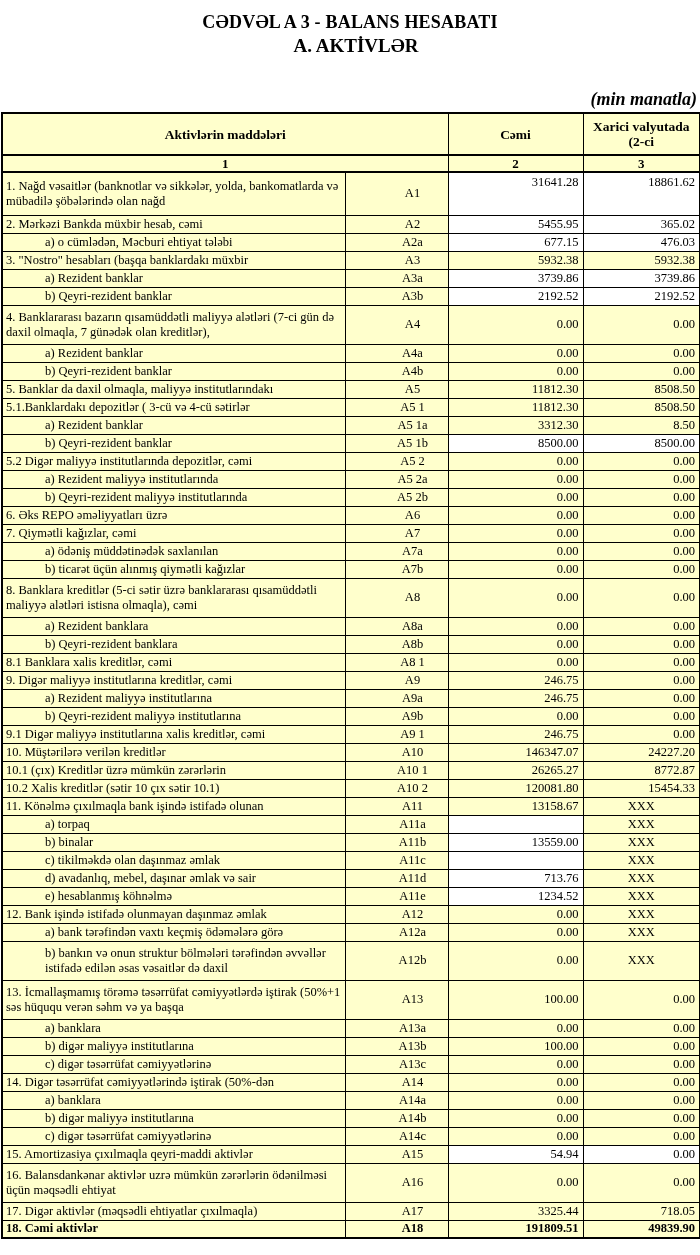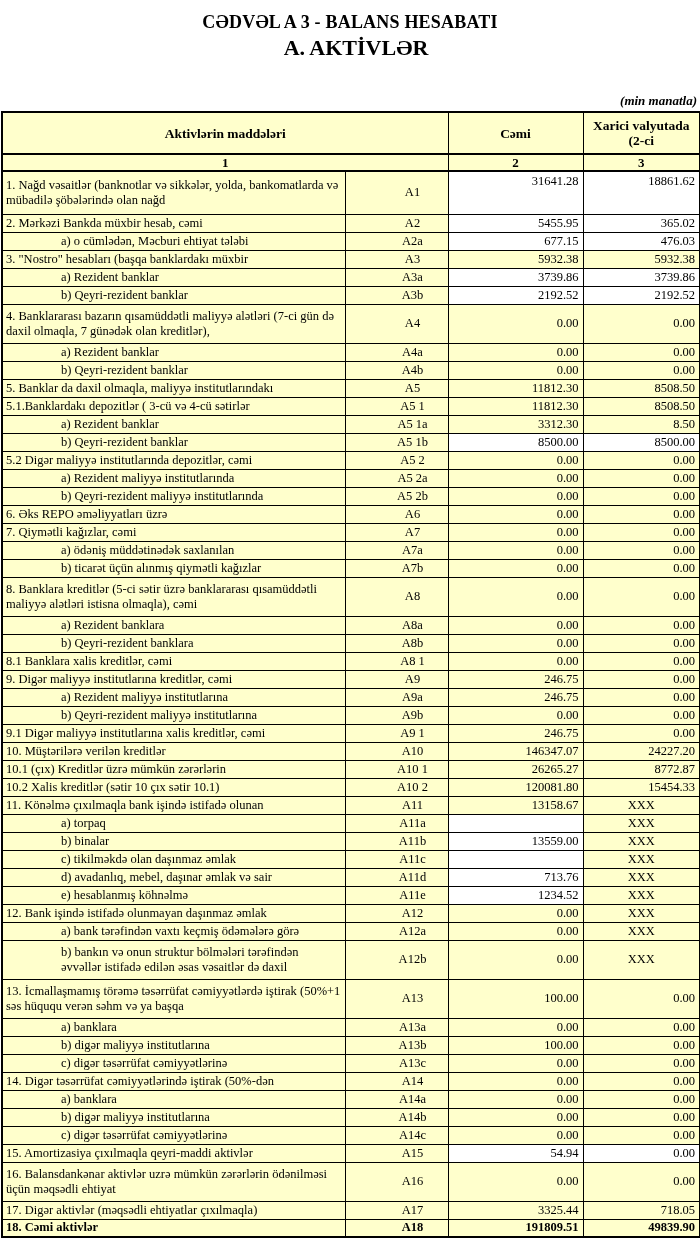--- a/index.html
+++ b/index.html
@@ -9,24 +9,24 @@
   }
   *{box-sizing:border-box;}
   html,body{margin:0;padding:0;}
   body{
     width:700px;height:1255px;background:#fff;color:#000;
     font-family:"Liberation Serif","DejaVu Serif",serif;
     overflow:hidden;
   }
   .title-block{margin-top:12px;text-align:center;}
   .title-line1{font-size:18px;font-weight:bold;letter-spacing:.2px;}
-  .title-line2{font-size:22px;font-weight:bold;margin-top:2px;margin-left:12px;}
+  .title-line2{font-size:19px;font-weight:bold;margin-top:2px;margin-left:12px;}
   .unit-note{
     margin-top:32px;margin-right:3px;text-align:right;
-    font-style:italic;font-weight:bold;font-size:13px;
+    font-style:italic;font-weight:bold;font-size:18px;
   }
   table.balance{
     width:698px;margin:2px 1px 0 1px;
     border-collapse:collapse;table-layout:fixed;
     border:2px solid var(--border-color);
   }
   td,th{
     border:1px solid var(--border-color);
     background:var(--cell-yellow);
     font-size:12.5px;line-height:15px;
@@ -36,21 +36,21 @@
   tr.numrow td{
     height:17px;text-align:center;font-weight:bold;font-size:13px;
     border-bottom:2px solid var(--border-color);
   }
   thead th{border-bottom:2px solid var(--border-color);}
   tbody tr{height:18px;}
   tbody tr.tall{height:39px;}
   tbody tr.r1{height:43px;}
   td.label{text-align:left;white-space:nowrap;}
   tr.tall td.label{white-space:normal;}
-  td.indent{padding-left:58px;}
+  td.indent{padding-left:42px;}
   tr.tall td.indent{text-indent:0;}
   td.code{text-align:center;padding-left:35px;}
   td.num{text-align:right;padding-right:4px;}
   td.xxx{text-align:center;}
   td.white{background:var(--cell-white);}
   tr.boldrow td{font-weight:bold;}
   tr.numtop td.num{vertical-align:top;padding-top:2px;}
 </style>
 </head>
 <body>

